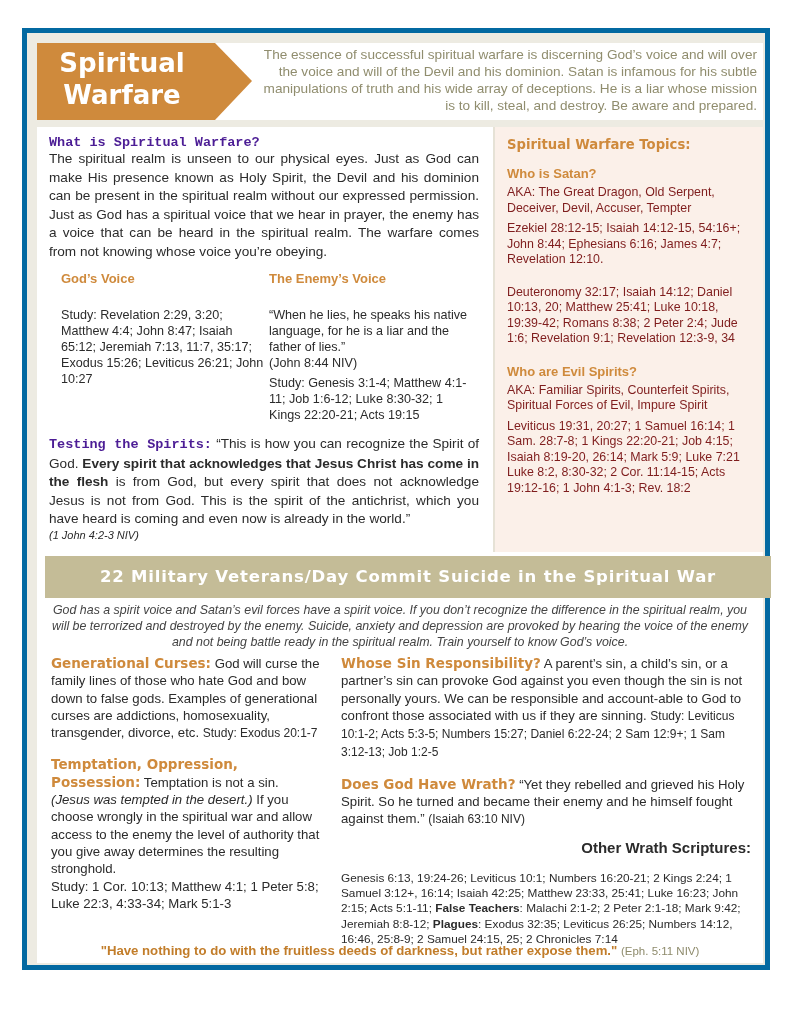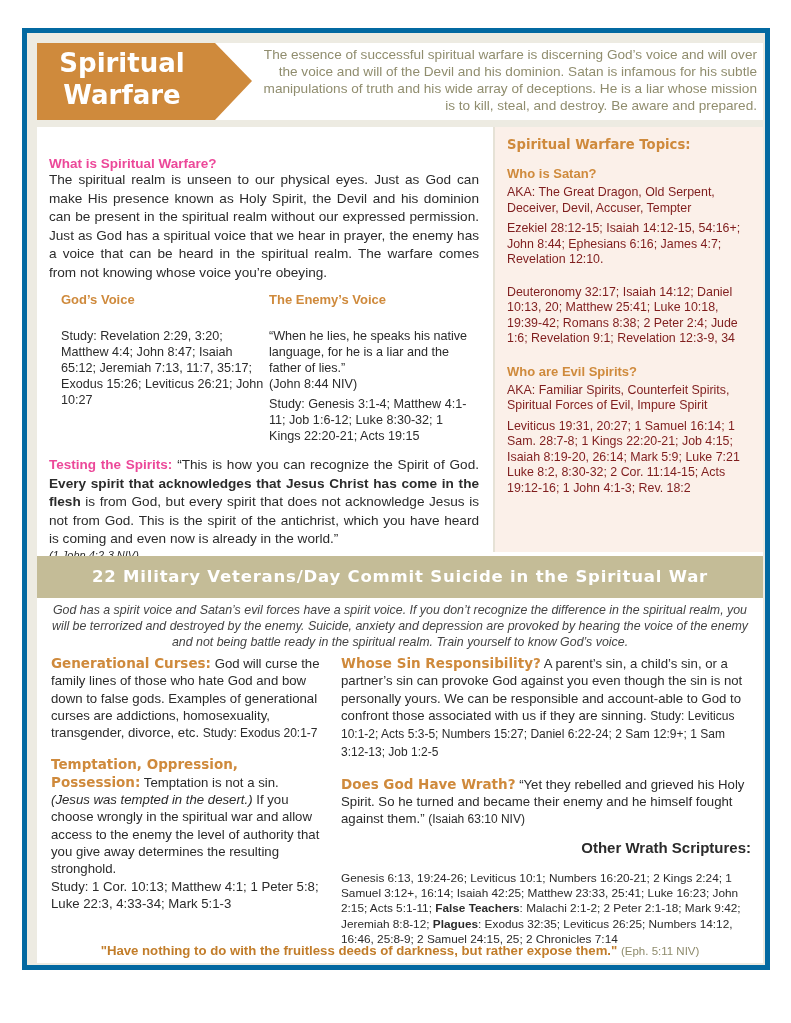--- a/index.html
+++ b/index.html
@@ -28,21 +28,21 @@
       font-family: "DejaVu Sans", sans-serif;
     }
     .intro {
       position: absolute; left: 220px; top: 3px; width: 500px;
       text-align: right; color: #908d6e; font-size: 13.6px; line-height: 17px;
     }
     .header-rule { position: absolute; left: 0; top: 77px; width: 726px; height: 7px; background: #edebe2; }
 
     
     .left-upper { position: absolute; left: 0; top: 84px; width: 456px; height: 425px; padding: 8px 14px 0 12px; }
-    .section-head { color: #ec4899; font-weight: bold; font-size: 13.5px; font-family: Liberation Sans, sans-serif; margin-top: 21px; }
+    .section-head { color: #4c1d95; font-weight: bold; font-size: 13.5px; font-family: Liberation Mono, monospace; }
     .body-text { font-size: 13.6px; line-height: 18.5px; text-align: justify; color: #2b2b2b; }
     .voices { display: flex; margin-top: 10px; padding-left: 12px; }
     .voice { width: 208px; }
     .voice h3 { color: #cf8a3c; font-weight: bold; font-size: 13px; margin-bottom: 21px; }
     .voice p { font-size: 12.6px; line-height: 16px; color: #2b2b2b; }
     .ref-small { font-size: 10.5px; }
     .voice .study { margin-top: 4px; }
     .testing { margin-top: 12px; }
     .testing .section-head { font-size: 13.5px; }
 
@@ -52,21 +52,21 @@
       background: #fbf0e9; border-left: 2px solid #e6e2d6; padding: 10px 8px 0 12px;
     }
     .right-col h2 { color: #cf8a3c; font-size: 13.2px; font-weight: bold; font-family: "DejaVu Sans", sans-serif; margin-bottom: 14px; }
     .right-col h3 { color: #cf8a3c; font-size: 13px; font-weight: bold; margin-bottom: 4px; }
     .right-col p { font-size: 12.4px; line-height: 15.5px; color: #7f1d1d; }
     .right-col .aka { margin-bottom: 5px; }
     .topic { margin-bottom: 17px; }
 
     
     .vet-band {
-      position: absolute; left: 0; top: 513px; width: 726px; height: 42px;
+      position: absolute; left: 8px; top: 513px; width: 726px; height: 42px;
       background: #c4bc97; text-align: center; color: #ffffff;
       font-weight: bold; font-size: 16.5px; line-height: 42px; letter-spacing: 0.8px;
       font-family: "DejaVu Sans", sans-serif;
     }
     .vet-intro {
       position: absolute; left: 12px; top: 560px; width: 702px;
       text-align: center; font-style: italic; font-size: 12.4px; line-height: 15.8px; color: #444444;
     }
 
     

